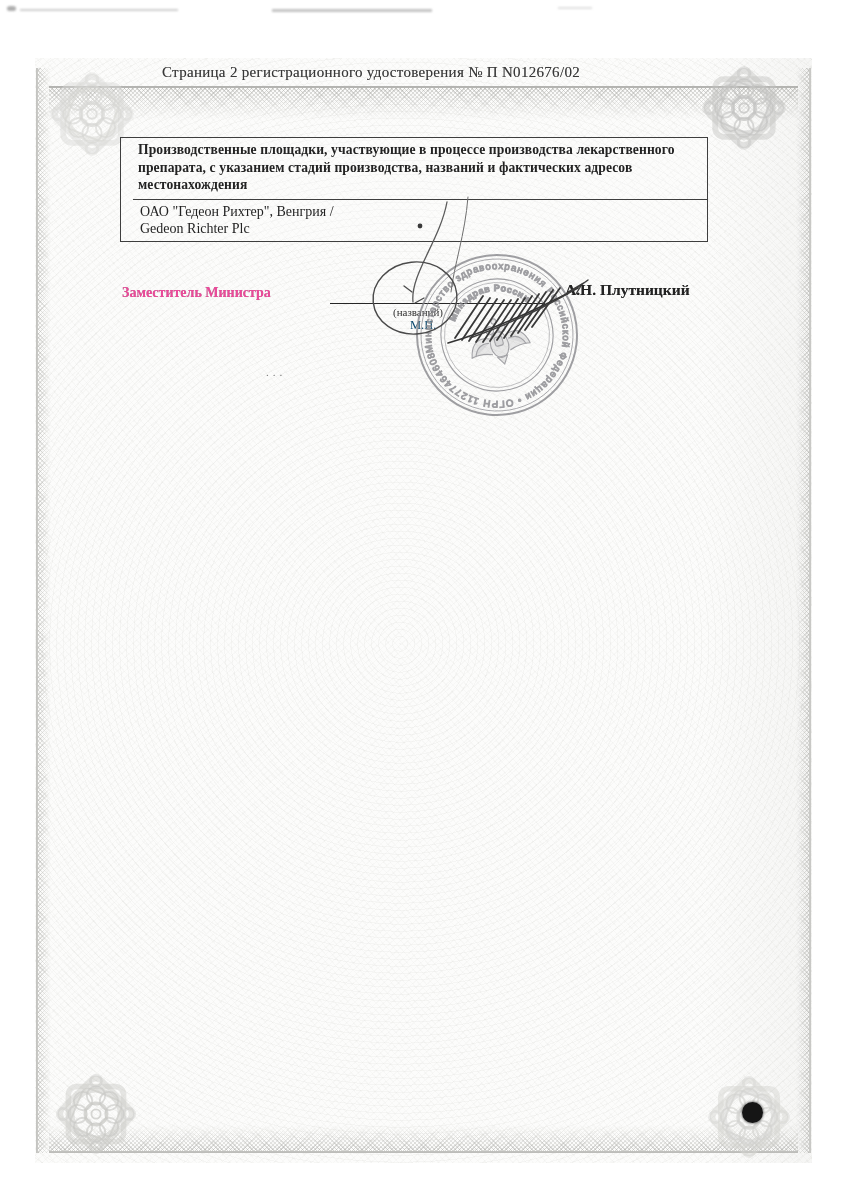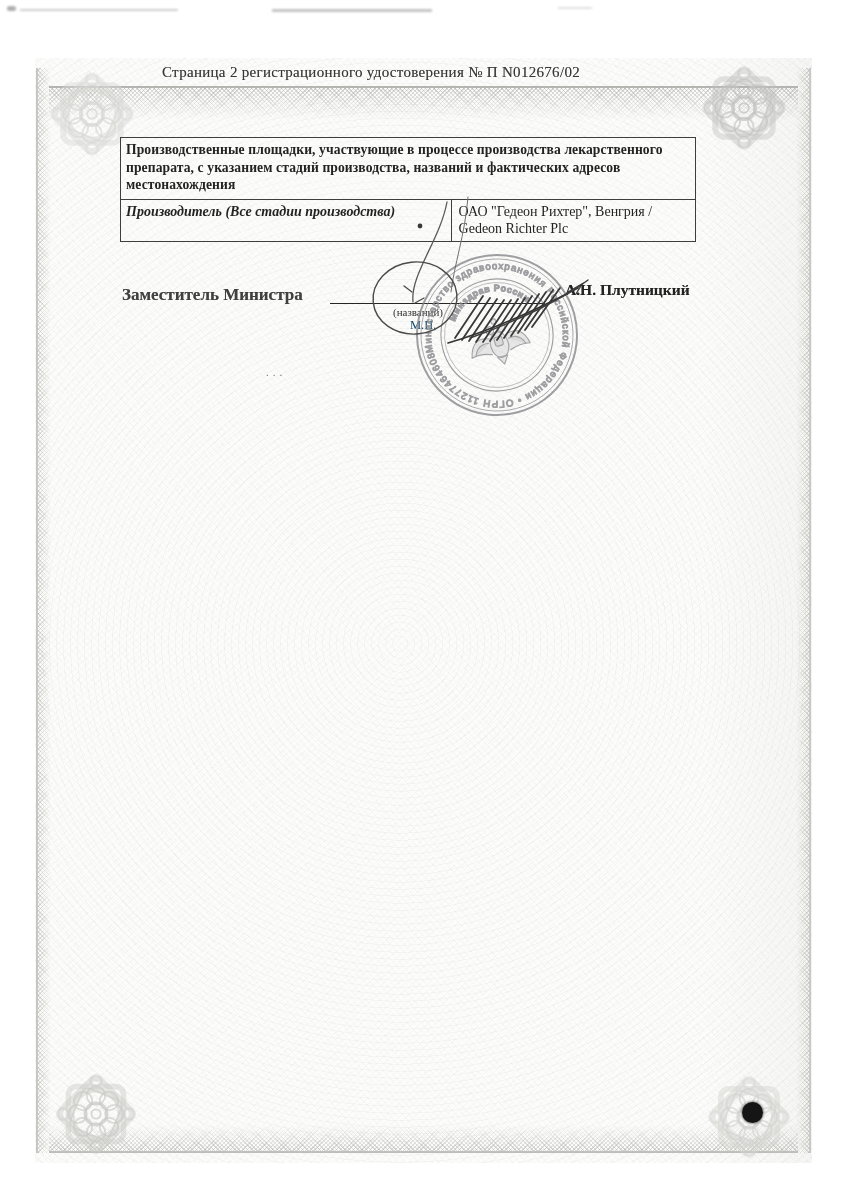--- a/index.html
+++ b/index.html
@@ -56,32 +56,33 @@
     font-size:15px;color:#383838;letter-spacing:.3px;
     text-shadow:0 0 .6px rgba(60,60,60,.5);
     margin-left:16px;
   }
 
   
   .doc-table{
     position:absolute;left:120px;top:137px;width:574px;
     border:1.6px solid #3e3e3e;color:#232323;
     background:rgba(255,255,255,.18);
+    padding-left:12px;
   }
   .t-row{border-bottom:1.6px solid #3e3e3e;}
   .t-row:last-child{border-bottom:none;}
   .t-head{font-weight:700;font-size:13.6px;line-height:17.6px;padding:3px 6px 5px 5px;letter-spacing:.1px;}
   .t-split{display:flex;}
   .t-cell-left{width:55.5%;border-right:1.6px solid #3e3e3e;padding:4px 6px 8px 5px;
     font-style:italic;font-weight:600;font-size:14px;}
   .t-cell-right{flex:1;padding:3px 6px 3px 7px;font-size:14px;line-height:17.5px;white-space:pre-line;}
   .t-address{padding:4px 6px 4px 5px;font-size:14px;}
 
   
-  .sig-title{position:absolute;left:122px;top:285px;font-weight:700;font-size:17px;color:#404040;
+  .sig-title{position:absolute;left:122px;top:285px;font-weight:700;font-size:14px;color:#ec4899;
     text-shadow:0 0 .6px rgba(40,40,40,.45);}
   .sig-line{position:absolute;left:330px;top:303px;width:215px;border-top:1.7px solid #262626;}
   .sig-caption{position:absolute;left:393px;top:306px;font-size:11px;color:#333;}
   .sig-seal{position:absolute;left:410px;top:318px;font-size:12.5px;color:#0c4a6e;}
   .sig-name{position:absolute;left:565px;top:281px;font-weight:700;font-size:15.5px;color:#222;
     text-shadow:0 0 .6px rgba(40,40,40,.45);}
 
   
   .stamp{position:absolute;left:413px;top:251px;width:168px;height:168px;
     opacity:.78;filter:blur(.35px);}
@@ -147,21 +148,20 @@
 <svg class="rosette rosette-br">
     <use href="#rosette"></use>
   </svg>
 <div class="punch-dot"></div>
 
 <div class="page-header">Страница 2 регистрационного удостоверения № П N012676/02</div>
 
 <div class="doc-table">
   <div class="t-row t-head">Производственные площадки, участвующие в процессе производства лекарственного препарата, с указанием стадий производства, названий и фактических адресов местонахождения</div>
   <div class="t-row t-split">
-    <div class="t-cell-left">Производитель (Все стадии производства)</div>
     <div class="t-cell-right">ОАО "Гедеон Рихтер", Венгрия /
 Gedeon Richter Plc</div>
   </div>
 </div>
 
 <div class="sig-title">Заместитель Министра</div>
 <div class="sig-line"></div>
 <div class="sig-caption">(названий)</div>
 <div class="sig-seal">М.П.</div>
 <div class="sig-name">А.Н. Плутницкий</div>

